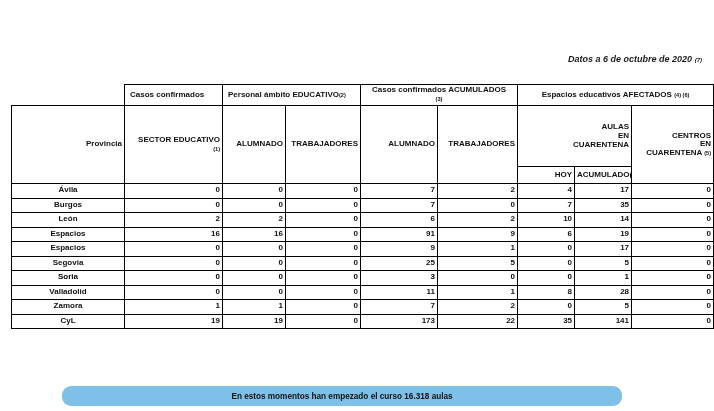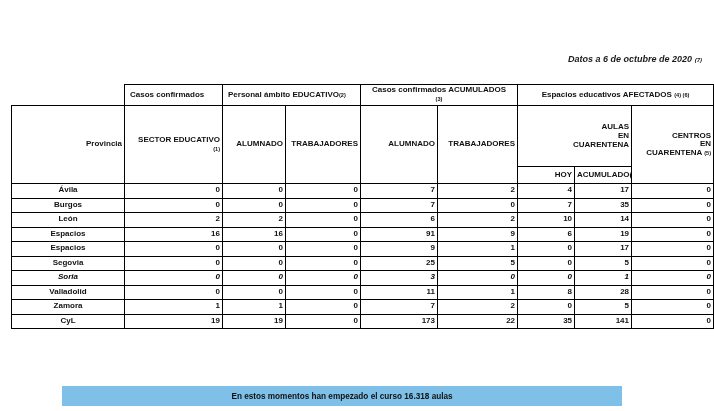--- a/index.html
+++ b/index.html
@@ -109,21 +109,21 @@
   td.num {
     text-align: right;
     padding-right: 3px;
     font-weight: bold;
     font-size: 8.2px;
     height: 14.5px;
     color: #1c1c1c;
   }
   tr.bold-row td { font-weight: bold; color: #000000; }
   tr.bold-row td.prov { font-weight: bold; }
-  tr.bold-row { outline: none; font-style: italic; }
+  tr.bold-row { outline: none; }
   tr.bold-row td { border-top: 1.6px solid #000; border-bottom: 1.6px solid #000; }
   tr.total-row td { border-top: 1.6px solid #000; }
   tr.first-data td { border-top: 1.6px solid #000; }
 
   .mini {
     text-align: right;
     font-weight: bold;
     font-size: 6.2px;
     height: 14px;
     line-height: 1.0;
@@ -131,20 +131,21 @@
 
   
   .footer {
     position: absolute;
     left: 62px; top: 386px;
     width: 560px; height: 20px;
     background: #7ec0e8;
     display: flex;
     align-items: center;
     justify-content: center;
+    border-radius: 9px;
   }
   .footer-text {
     font-size: 8.2px;
     font-weight: bold;
     color: #111111;
     white-space: nowrap;
   }
 </style>
 </head>
 <body>

